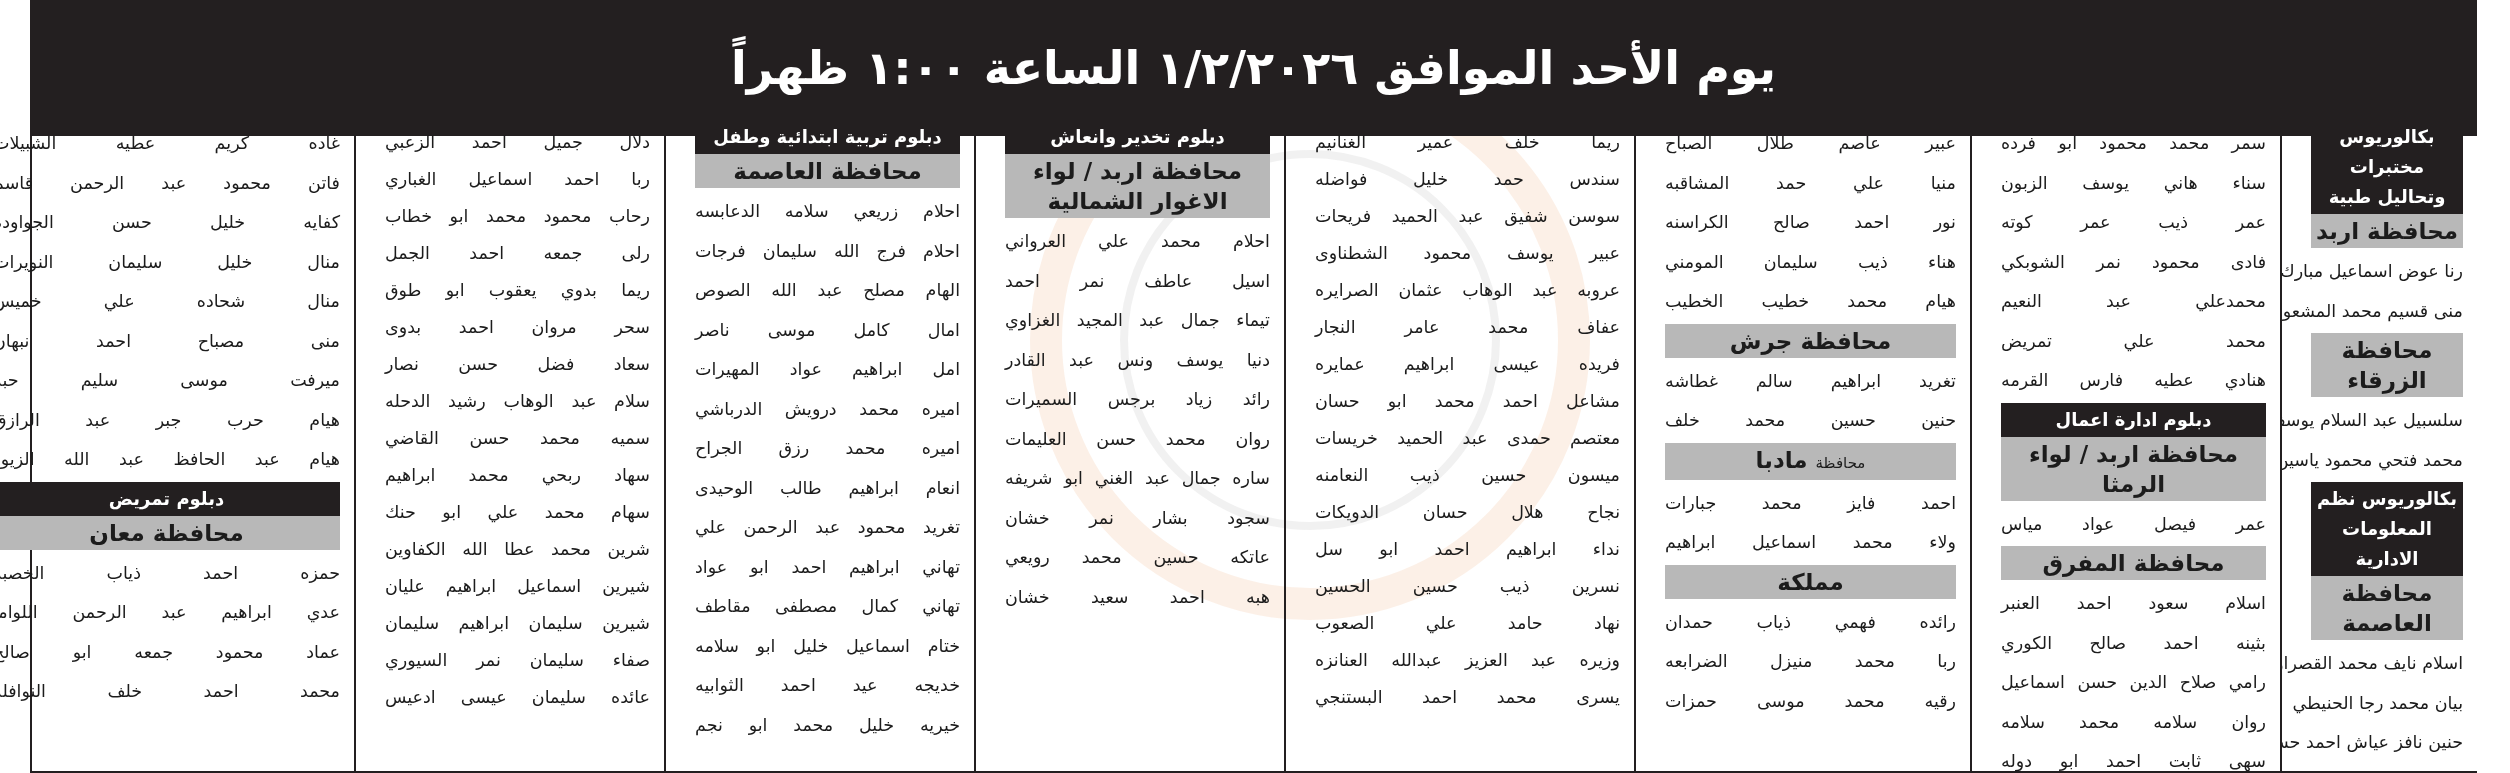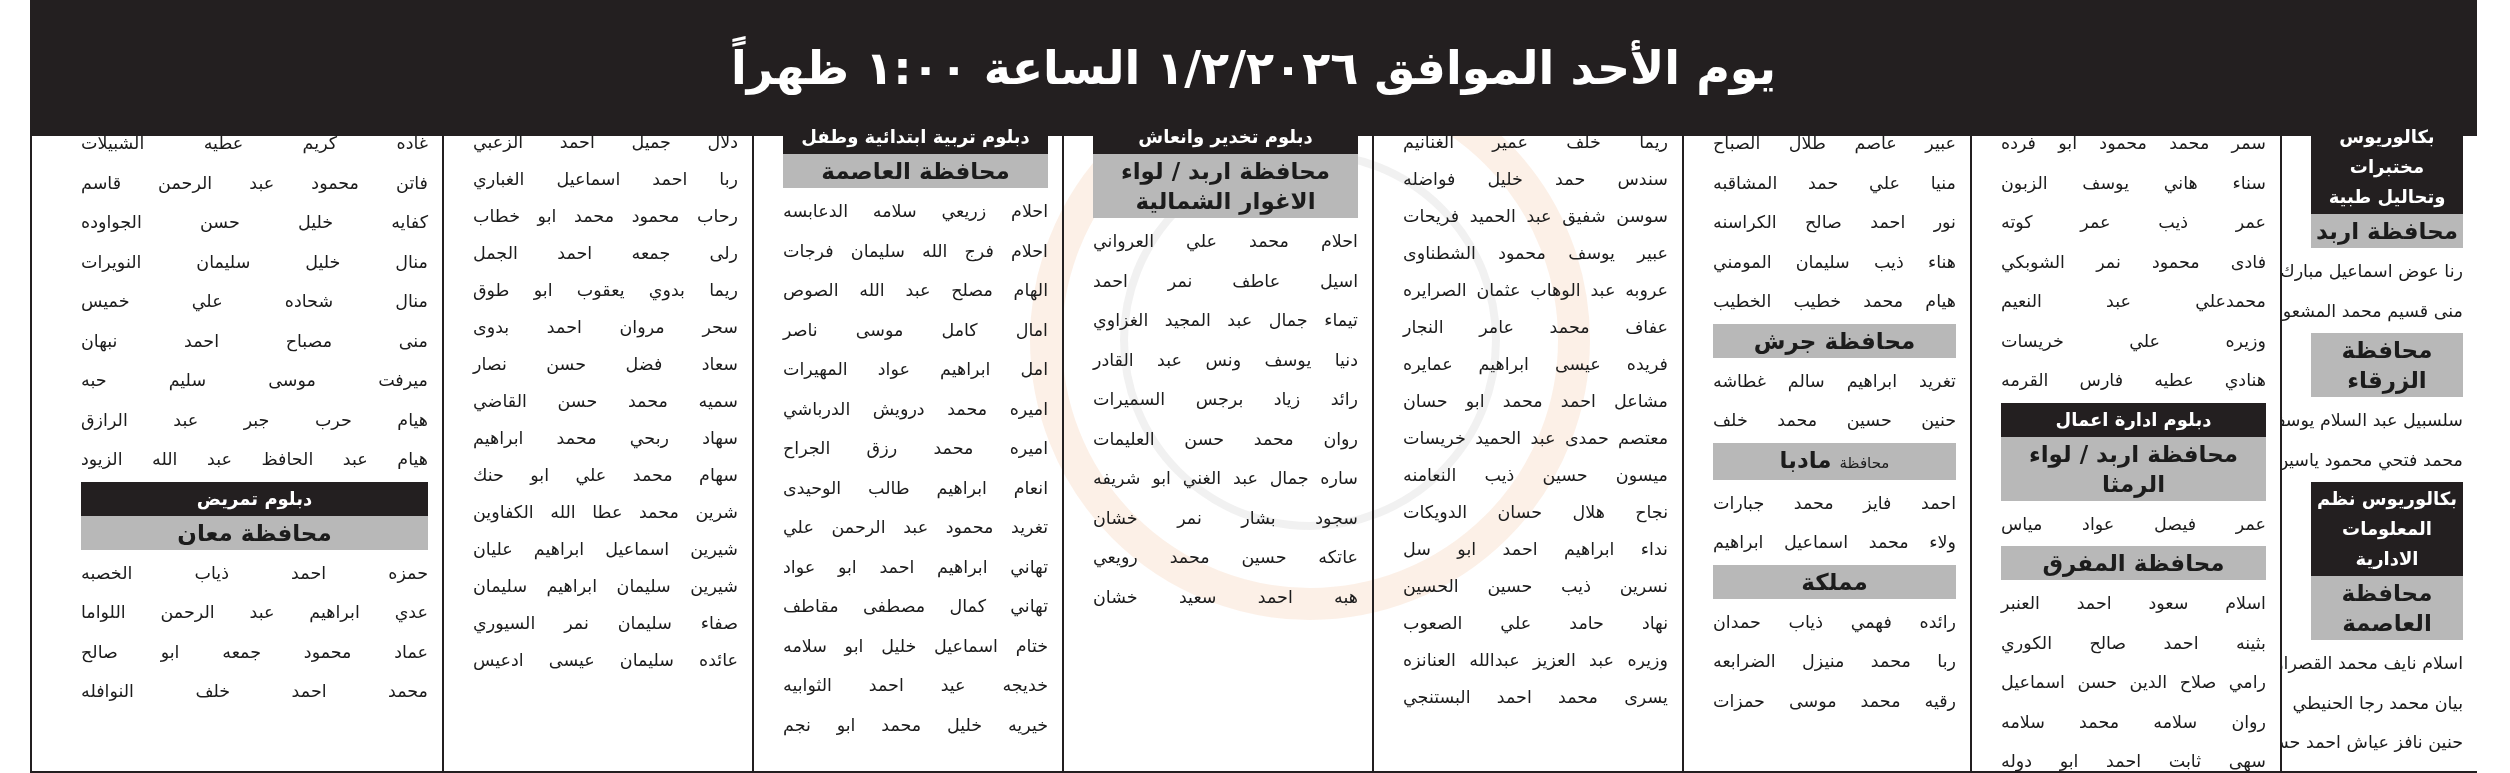--- a/index.html
+++ b/index.html
@@ -147,38 +147,38 @@
         <li class="name">حنين نافز عياش احمد حسن</li>
       </ul>
     </div>
     <div class="col" style="width: 310px;">
       <ul class="names">
         <li class="name">سمر محمد محمود ابو فرده</li>
         <li class="name">سناء هاني يوسف الزبون</li>
         <li class="name">عمر ذيب عمر كوته</li>
         <li class="name">فادى محمود نمر الشوبكي</li>
         <li class="name">محمدعلي عبد النعيم</li>
-        <li class="name">وزيره علي خريسات</li>
+        <li class="name">محمد علي تمريض</li>
         <li class="name">هنادي عطيه فارس القرمه</li>
       </ul>
       <div class="section-title">دبلوم ادارة اعمال</div>
       <div class="region-title">محافظة اربد / لواء الرمثا</div>
       <ul class="names">
         <li class="name">عمر فيصل عواد مياس</li>
       </ul>
       <div class="region-title">محافظة المفرق</div>
       <ul class="names">
         <li class="name">اسلام سعود احمد العنبر</li>
         <li class="name">بثينه احمد صالح الكوري</li>
         <li class="name">رامي صلاح الدين حسن اسماعيل</li>
         <li class="name">روان سلامه محمد سلامه</li>
         <li class="name">سهى ثابت احمد ابو دوله</li>
       </ul>
     </div>
-    <div class="col" style="width: 288px;">
+    <div class="col" style="width: 336px;">
       <ul class="names">
         <li class="name">عبير عاصم طلال الصباح</li>
         <li class="name">منيا علي حمد المشاقبه</li>
         <li class="name">نور احمد صالح الكراسنه</li>
         <li class="name">هناء ذيب سليمان المومني</li>
         <li class="name">هيام محمد خطيب الخطيب</li>
       </ul>
       <div class="region-title">محافظة جرش</div>
       <ul class="names">
         <li class="name">تغريد ابراهيم سالم غطاشه</li>
@@ -189,21 +189,21 @@
         <li class="name">احمد فايز محمد جبارات</li>
         <li class="name">ولاء محمد اسماعيل ابراهيم</li>
       </ul>
       <div class="region-title">مملكة</div>
       <ul class="names">
         <li class="name">رائده فهمي ذياب حمدان</li>
         <li class="name">ربا محمد منيزل الضرابعه</li>
         <li class="name">رقيه محمد موسى حمزات</li>
       </ul>
     </div>
-    <div class="col tight" style="width: 310px;">
+    <div class="col tight" style="width: 350px;">
       <ul class="names">
         <li class="name">ريما خلف عمير الغنانيم</li>
         <li class="name">سندس حمد خليل فواضله</li>
         <li class="name">سوسن شفيق عبد الحميد فريحات</li>
         <li class="name">عبير يوسف محمود الشطناوى</li>
         <li class="name">عروبه عبد الوهاب عثمان الصرايره</li>
         <li class="name">عفاف محمد عامر النجار</li>
         <li class="name">فريده عيسى ابراهيم عمايره</li>
         <li class="name">مشاعل احمد محمد ابو حسان</li>
         <li class="name">معتصم حمدى عبد الحميد خريسات</li>
@@ -254,20 +254,21 @@
     </div>
     <div class="col tight" style="width: 310px;">
       <ul class="names">
         <li class="name">دلال جميل احمد الزعبي</li>
         <li class="name">ربا احمد اسماعيل الغباري</li>
         <li class="name">رحاب محمود محمد ابو خطاب</li>
         <li class="name">رلى جمعه احمد الجمل</li>
         <li class="name">ريما بدوي يعقوب ابو طوق</li>
         <li class="name">سحر مروان احمد بدوى</li>
         <li class="name">سعاد فضل حسن نصار</li>
+        <li class="name">سلام عبد الوهاب رشيد الدحله</li>
         <li class="name">سميه محمد حسن القاضي</li>
         <li class="name">سهاد ربحي محمد ابراهيم</li>
         <li class="name">سهام محمد علي ابو حنك</li>
         <li class="name">شرين محمد عطا الله الكفاوين</li>
         <li class="name">شيرين اسماعيل ابراهيم عليان</li>
         <li class="name">شيرين سليمان ابراهيم سليمان</li>
         <li class="name">صفاء سليمان نمر السيوري</li>
         <li class="name">عائده سليمان عيسى ادعيس</li>
       </ul>
     </div>

